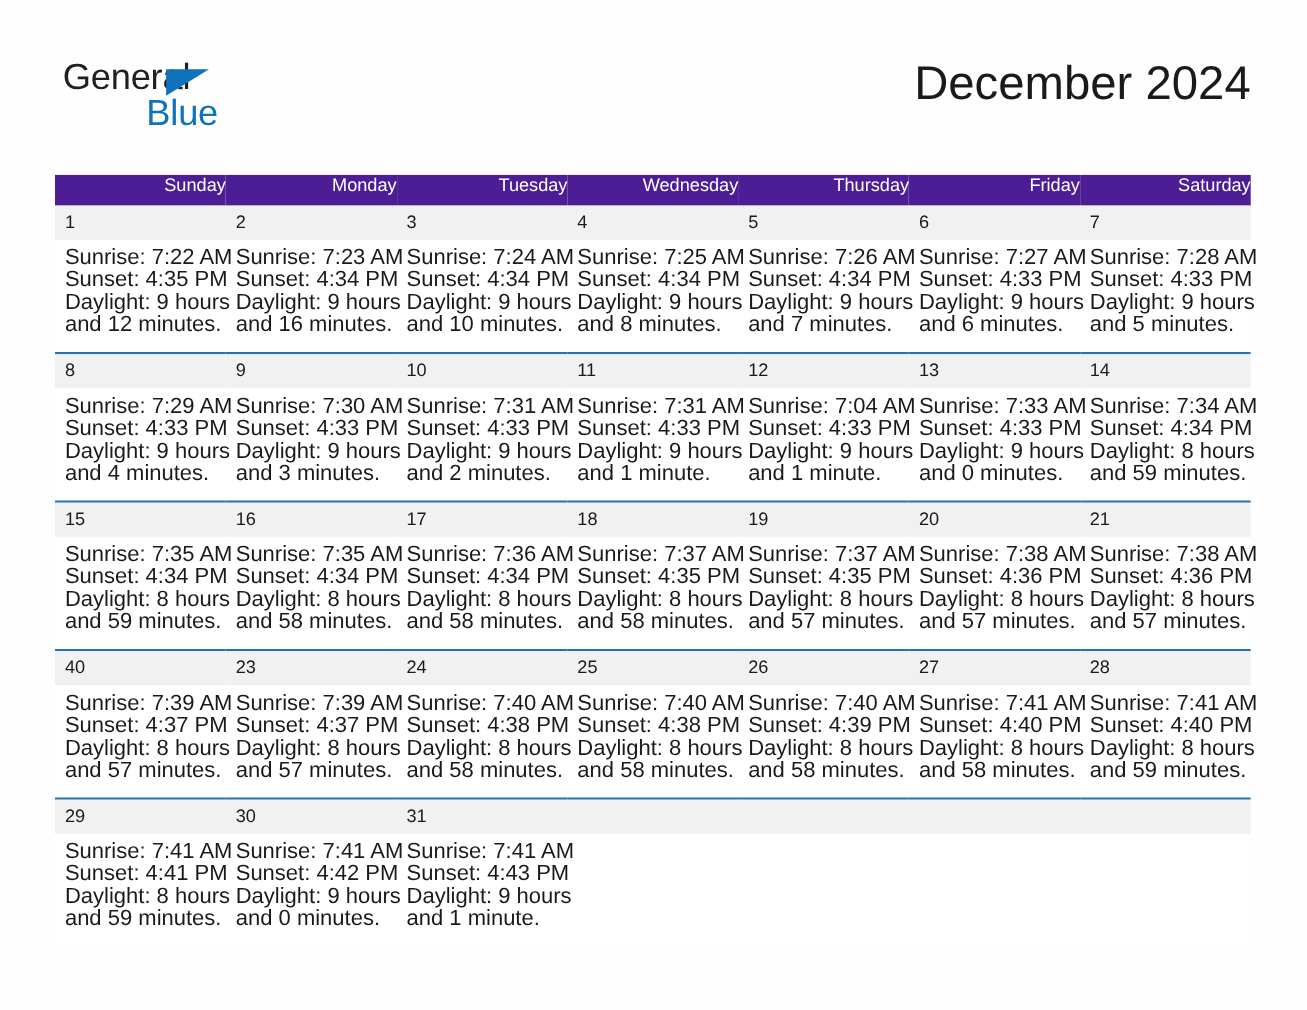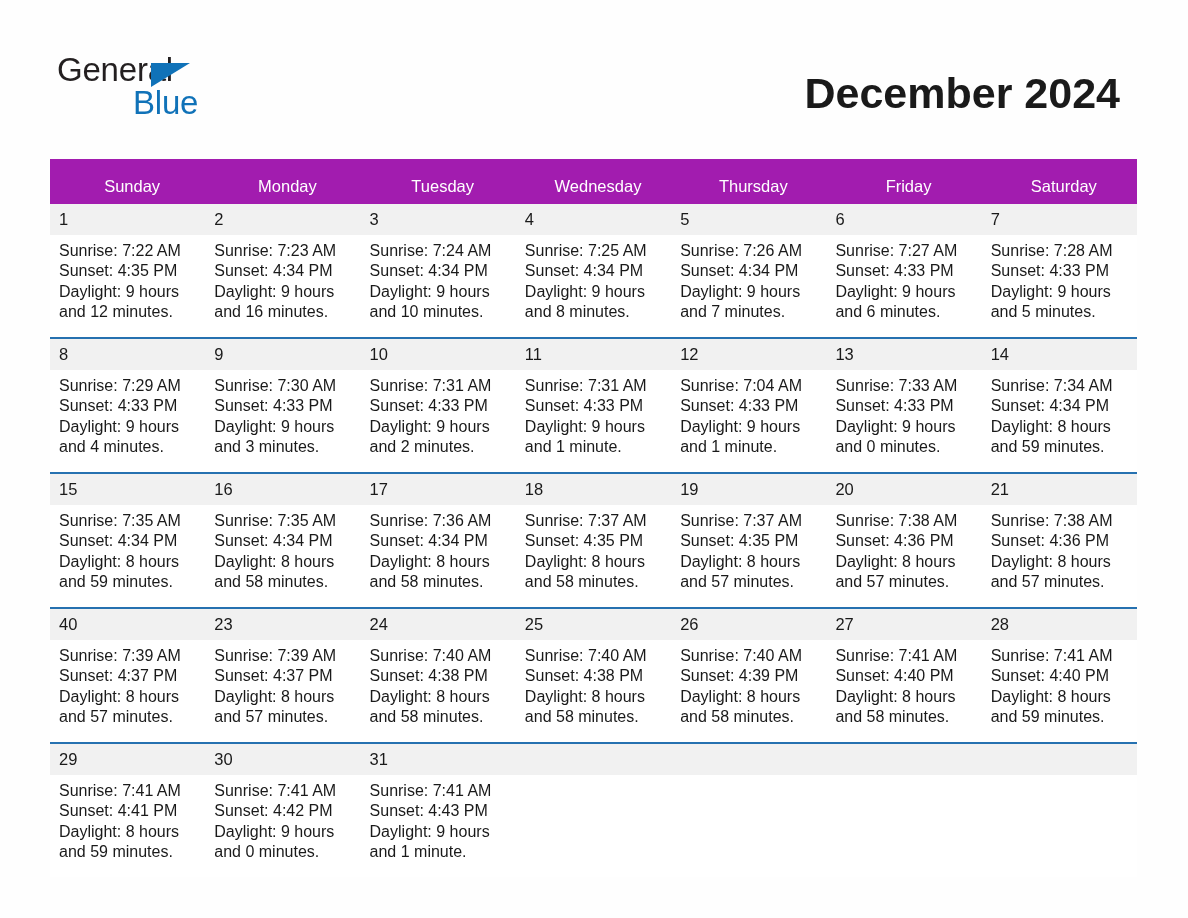--- a/index.html
+++ b/index.html
@@ -69,23 +69,23 @@
 
   .title-block {
     position: absolute;
     right: 51px;
     top: 50px;
     text-align: right;
   }
   .cal-title {
     font-size: 43px;
     line-height: 52px;
-    font-weight: bold;
+    font-weight: normal;
     color: #1a1a1a;
-    margin: 17px;
+    margin: 0;
     white-space: nowrap;
   }
   .cal-subtitle {
     font-size: 24px;
     line-height: 32px;
     color: #1a1a1a;
     margin: 6px 0 0 0;
     white-space: nowrap;
   }
 
@@ -95,26 +95,26 @@
     left: 50px;
     top: 159px;
     width: 1087px;
     border-collapse: collapse;
     table-layout: fixed;
   }
   .calendar col {
     width: 155.28px;
   }
   thead th {
-    background: #a21caf;
+    background: #4c1d95;
     color: #ffffff;
     font-size: 16.5px;
     font-weight: normal;
-    text-align: center;
-    padding: 18px 0 8px 9px;
+    text-align: right;
+    padding: 1px 0 8px 9px;
     height: 18px;
     vertical-align: middle;
   }
   tbody td {
     padding: 0;
     vertical-align: top;
     border-top: 2px solid #2671b0;
     background: #ffffff;
     height: 133px;
   }
@@ -131,21 +131,21 @@
     line-height: 20px;
     color: #1a1a1a;
     padding: 5px 0 6px 9px;
     height: 20px;
   }
   .cell.empty .daynum {
     color: transparent;
   }
   .details {
     padding: 6px 0 0 9px;
-    font-size: 16px;
+    font-size: 20px;
     line-height: 20.3px;
     color: #1a1a1a;
   }
   .details div {
     white-space: nowrap;
   }
 </style>
 </head>
 <body>
 

